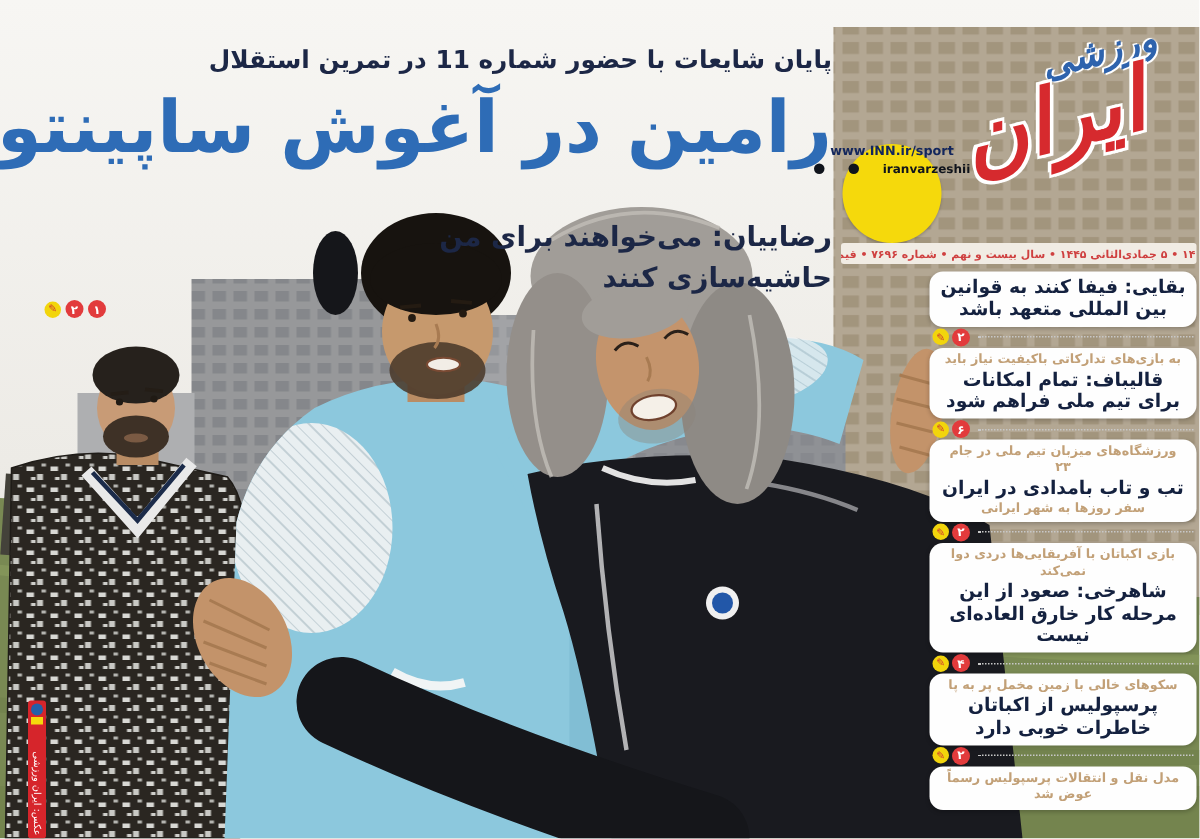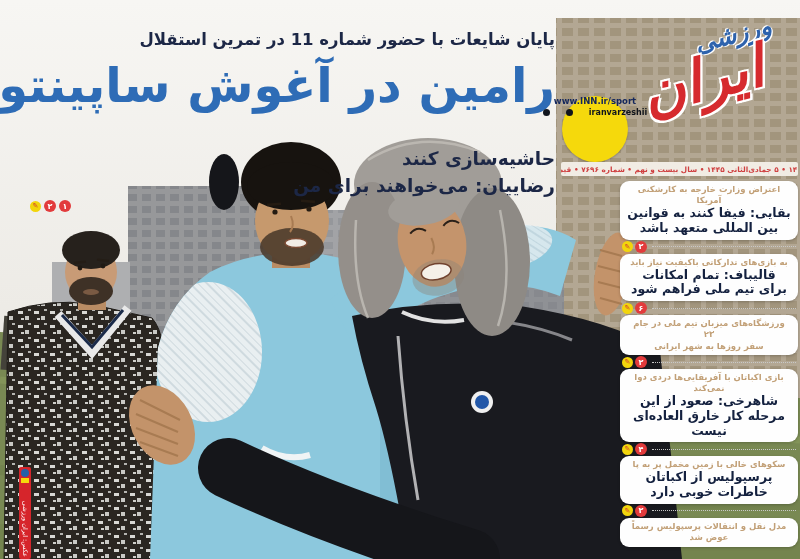--- a/index.html
+++ b/index.html
@@ -188,22 +188,22 @@
 
   <g>
     <ellipse cx="612" cy="274" rx="17" ry="42" fill="#c3936a" transform="rotate(10 612 274)"></ellipse>
     <path d="M600,250 l22,6 M598,266 l24,6 M598,282 l24,6 M600,298 l22,6" stroke="#a87b52" stroke-width="2" fill="none"></path>
   </g>
 </svg>
 
 <div class="abs" id="lead-kicker">پایان شایعات با حضور شماره 11 در تمرین استقلال</div>
 <div class="abs" id="lead-headline">رامین در آغوش ساپینتو</div>
 <div class="abs" id="lead-deck">
+  <div>رضاییان: می‌خواهند برای من</div>
   <div>حاشیه‌سازی کنند</div>
-  <div>رضاییان: می‌خواهند برای من</div>
 </div>
 <div class="abs" id="lead-pages">
   <span class="pen pen-s">✎</span>
   <span class="pgnum">۲</span>
   <span class="pgnum">۱</span>
 </div>
 
 <div class="abs" id="masthead">
   <div id="logo-sub">ورزشی</div>
   <div id="logo-main">ایران</div>
@@ -214,41 +214,41 @@
       <span class="soc"></span>
       <span>iranvarzeshii</span>
     </span>
   </div>
 </div>
 <div class="abs" id="dateline">• دوشنبه ۲۷ آذر ۱۴۰۲ • ۵ جمادی‌الثانی ۱۴۴۵ • سال بیست و نهم • شماره ۷۶۹۶ • قیمت: ۱۰۰۰۰ تومان •</div>
 
 <div class="abs" id="column">
 
   <div class="card">
-    <div class="kicker">اعتراض وزارت خارجه به کارشکنی آمریکا</div>
     <div class="headline">بقایی: فیفا کنند به قوانین بین المللی متعهد باشد</div>
   </div>
   <div class="pgrow">
     <span class="pen">✎</span>
     <span class="pgnum">۲</span>
     <span class="dots"></span>
   </div>
 
   <div class="card">
     <div class="kicker">به بازی‌های تدارکاتی باکیفیت نیاز باید</div>
     <div class="headline">قالیباف: تمام امکانات برای تیم ملی فراهم شود</div>
   </div>
   <div class="pgrow">
     <span class="pen">✎</span>
     <span class="pgnum">۶</span>
     <span class="dots"></span>
   </div>
 
   <div class="card">
     <div class="kicker">ورزشگاه‌های میزبان تیم ملی در جام ۲۳</div>
+    <div class="headline">تب و تاب بامدادی در ایران</div>
     <div class="dek">سفر روزها به شهر ایرانی</div>
   </div>
   <div class="pgrow">
     <span class="pen">✎</span>
     <span class="pgnum">۲</span>
     <span class="dots"></span>
   </div>
 
   <div class="card">
     <div class="kicker">بازی اکباتان با آفریقایی‌ها دردی دوا نمی‌کند</div>

